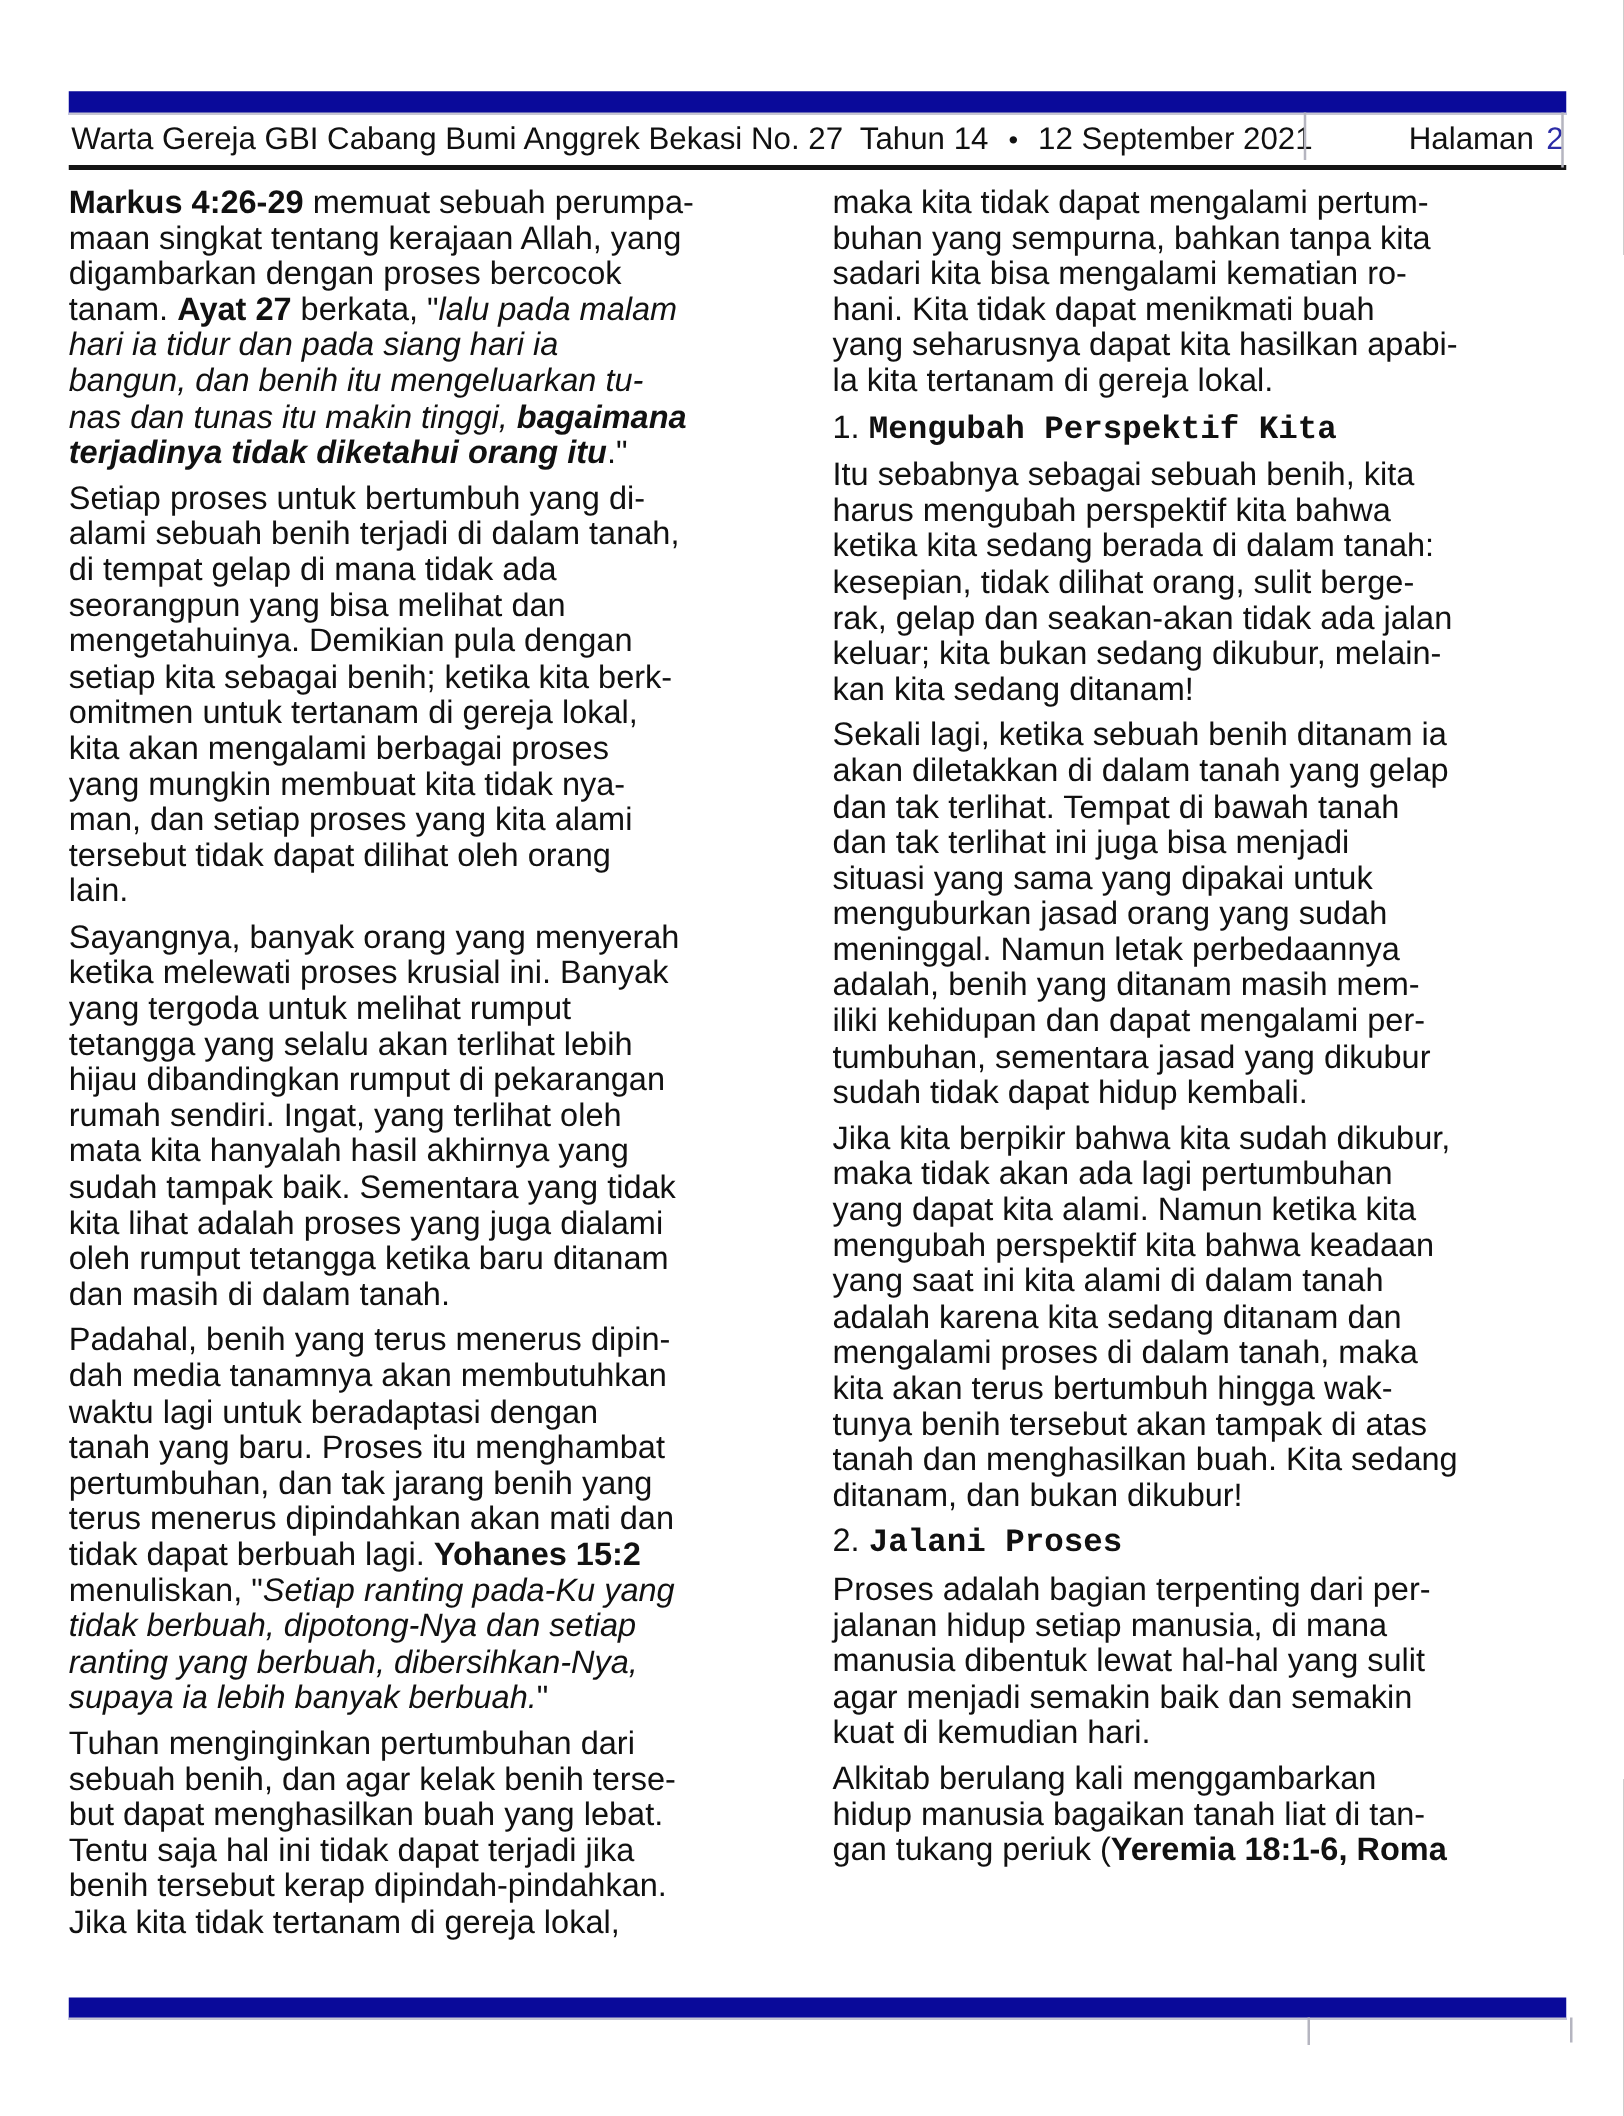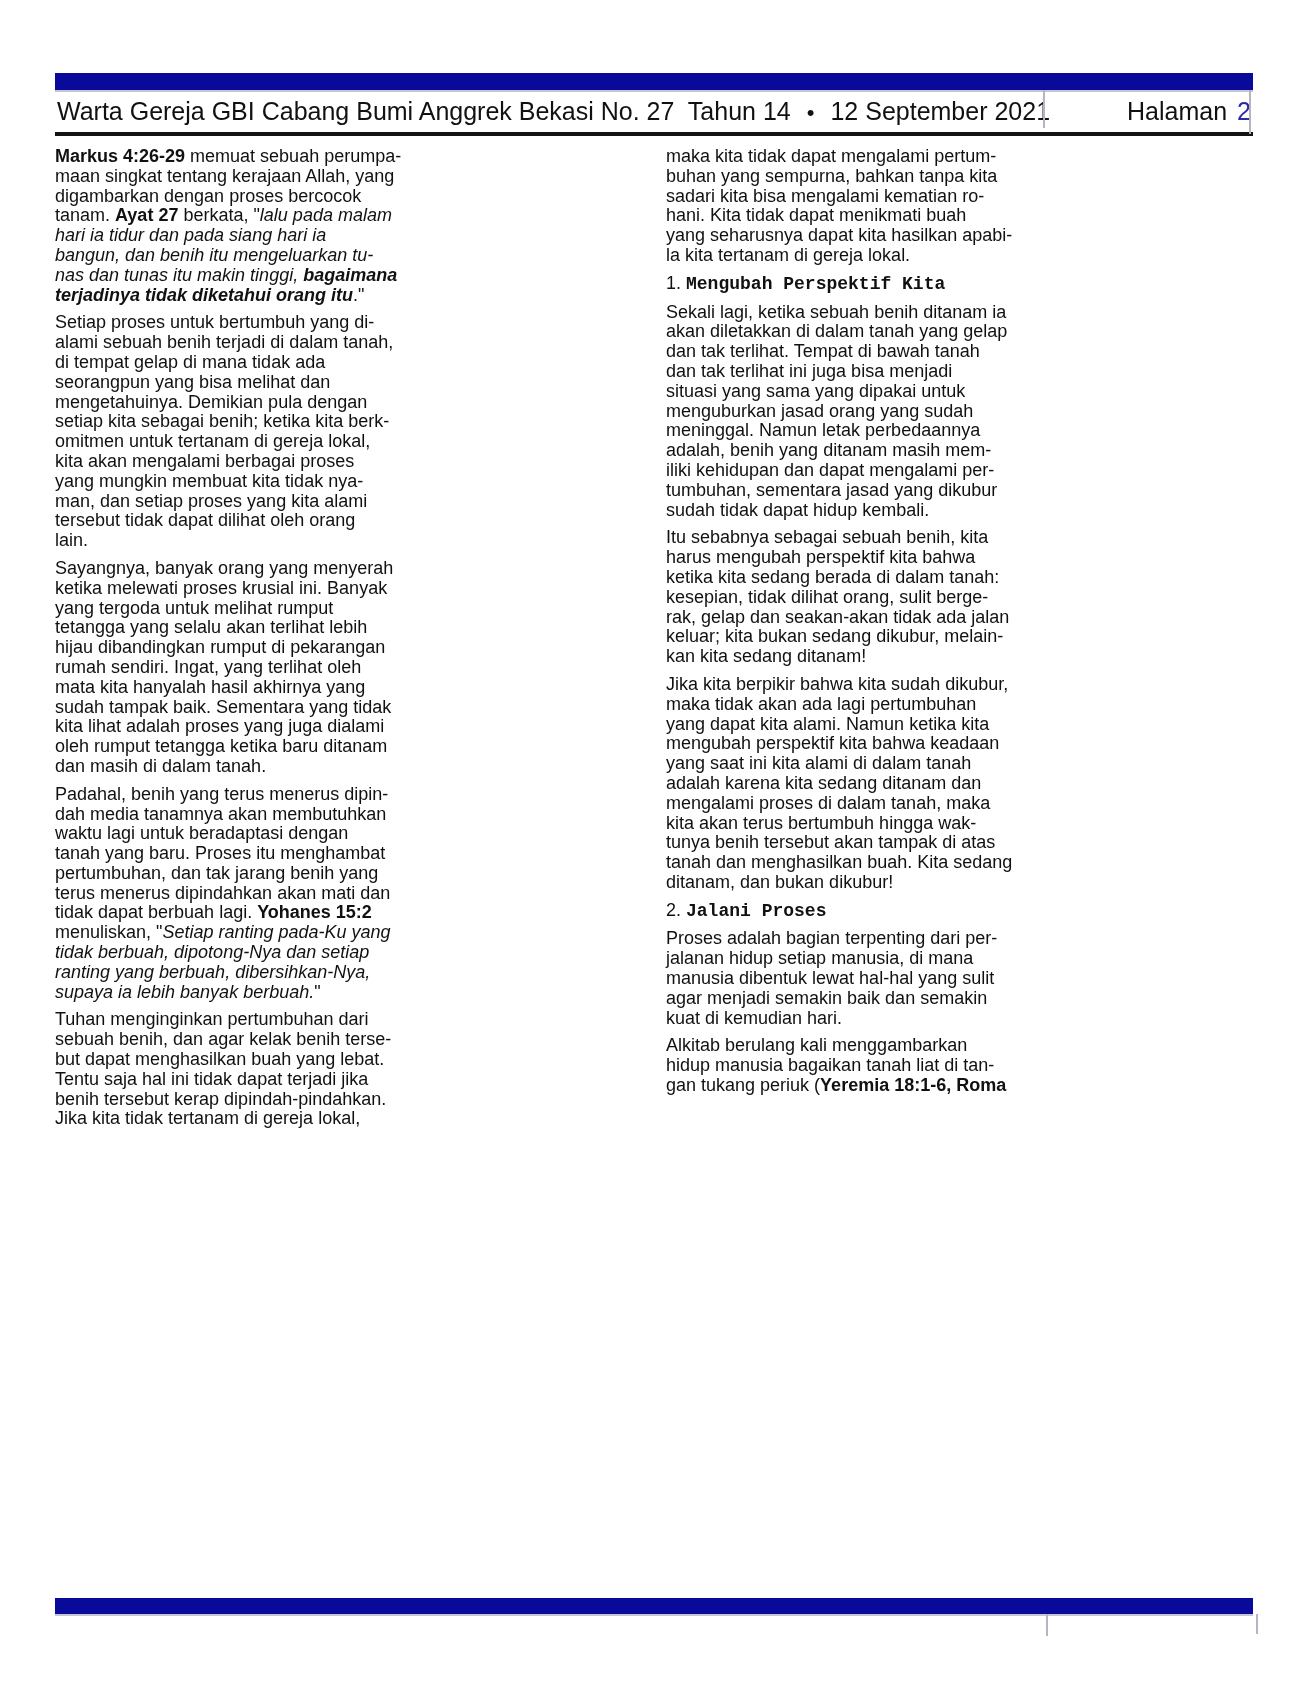--- a/index.html
+++ b/index.html
@@ -25,21 +25,21 @@
   .header span{white-space:pre;}
   .header .bullet{margin:0 16px;font-size:22px;}
   .pagenum{color:var(--pagenum,#2b2ba6);margin-left:10px;}
   .rule{
     position:absolute;left:55px;top:132px;width:1198px;height:4px;background:#141414;
   }
   .columns{
     position:absolute;left:55px;top:147px;width:1198px;
     display:flex;gap:24px;
   }
-  .col{width:587px;font-size:18px;line-height:1.10;}
+  .col{width:587px;font-size:26px;line-height:1.10;}
   .col p{margin:0 0 8px 0;white-space:pre-line;}
   .col p.hd{margin:3px 0 8px 0;}
   .b{font-weight:700;}
   .i{font-style:italic;}
   .bi{font-weight:700;font-style:italic;}
   .hd .t{font-weight:700;font-family:Liberation Mono, monospace;}
   .bottombar{
     position:absolute;left:55px;top:1598px;width:1198px;height:16px;
     background:var(--accent,#0a0a9a);
     border-bottom:2px solid #c6c6d2;
@@ -129,38 +129,38 @@
     </div>
 
     <div class="col">
       <p>maka kita tidak dapat mengalami pertum-
 buhan yang sempurna, bahkan tanpa kita
 sadari kita bisa mengalami kematian ro-
 hani. Kita tidak dapat menikmati buah
 yang seharusnya dapat kita hasilkan apabi-
 la kita tertanam di gereja lokal.</p>
       <p class="hd"><span>1. </span><span class="t">Mengubah Perspektif Kita</span></p>
+      <p>Itu sebabnya sebagai sebuah benih, kita
+harus mengubah perspektif kita bahwa
+ketika kita sedang berada di dalam tanah:
+kesepian, tidak dilihat orang, sulit berge-
+rak, gelap dan seakan-akan tidak ada jalan
+keluar; kita bukan sedang dikubur, melain-
+kan kita sedang ditanam!</p>
       <p>Sekali lagi, ketika sebuah benih ditanam ia
 akan diletakkan di dalam tanah yang gelap
 dan tak terlihat. Tempat di bawah tanah
 dan tak terlihat ini juga bisa menjadi
 situasi yang sama yang dipakai untuk
 menguburkan jasad orang yang sudah
 meninggal. Namun letak perbedaannya
 adalah, benih yang ditanam masih mem-
 iliki kehidupan dan dapat mengalami per-
 tumbuhan, sementara jasad yang dikubur
 sudah tidak dapat hidup kembali.</p>
-      <p>Itu sebabnya sebagai sebuah benih, kita
-harus mengubah perspektif kita bahwa
-ketika kita sedang berada di dalam tanah:
-kesepian, tidak dilihat orang, sulit berge-
-rak, gelap dan seakan-akan tidak ada jalan
-keluar; kita bukan sedang dikubur, melain-
-kan kita sedang ditanam!</p>
       <p>Jika kita berpikir bahwa kita sudah dikubur,
 maka tidak akan ada lagi pertumbuhan
 yang dapat kita alami. Namun ketika kita
 mengubah perspektif kita bahwa keadaan
 yang saat ini kita alami di dalam tanah
 adalah karena kita sedang ditanam dan
 mengalami proses di dalam tanah, maka
 kita akan terus bertumbuh hingga wak-
 tunya benih tersebut akan tampak di atas
 tanah dan menghasilkan buah. Kita sedang

